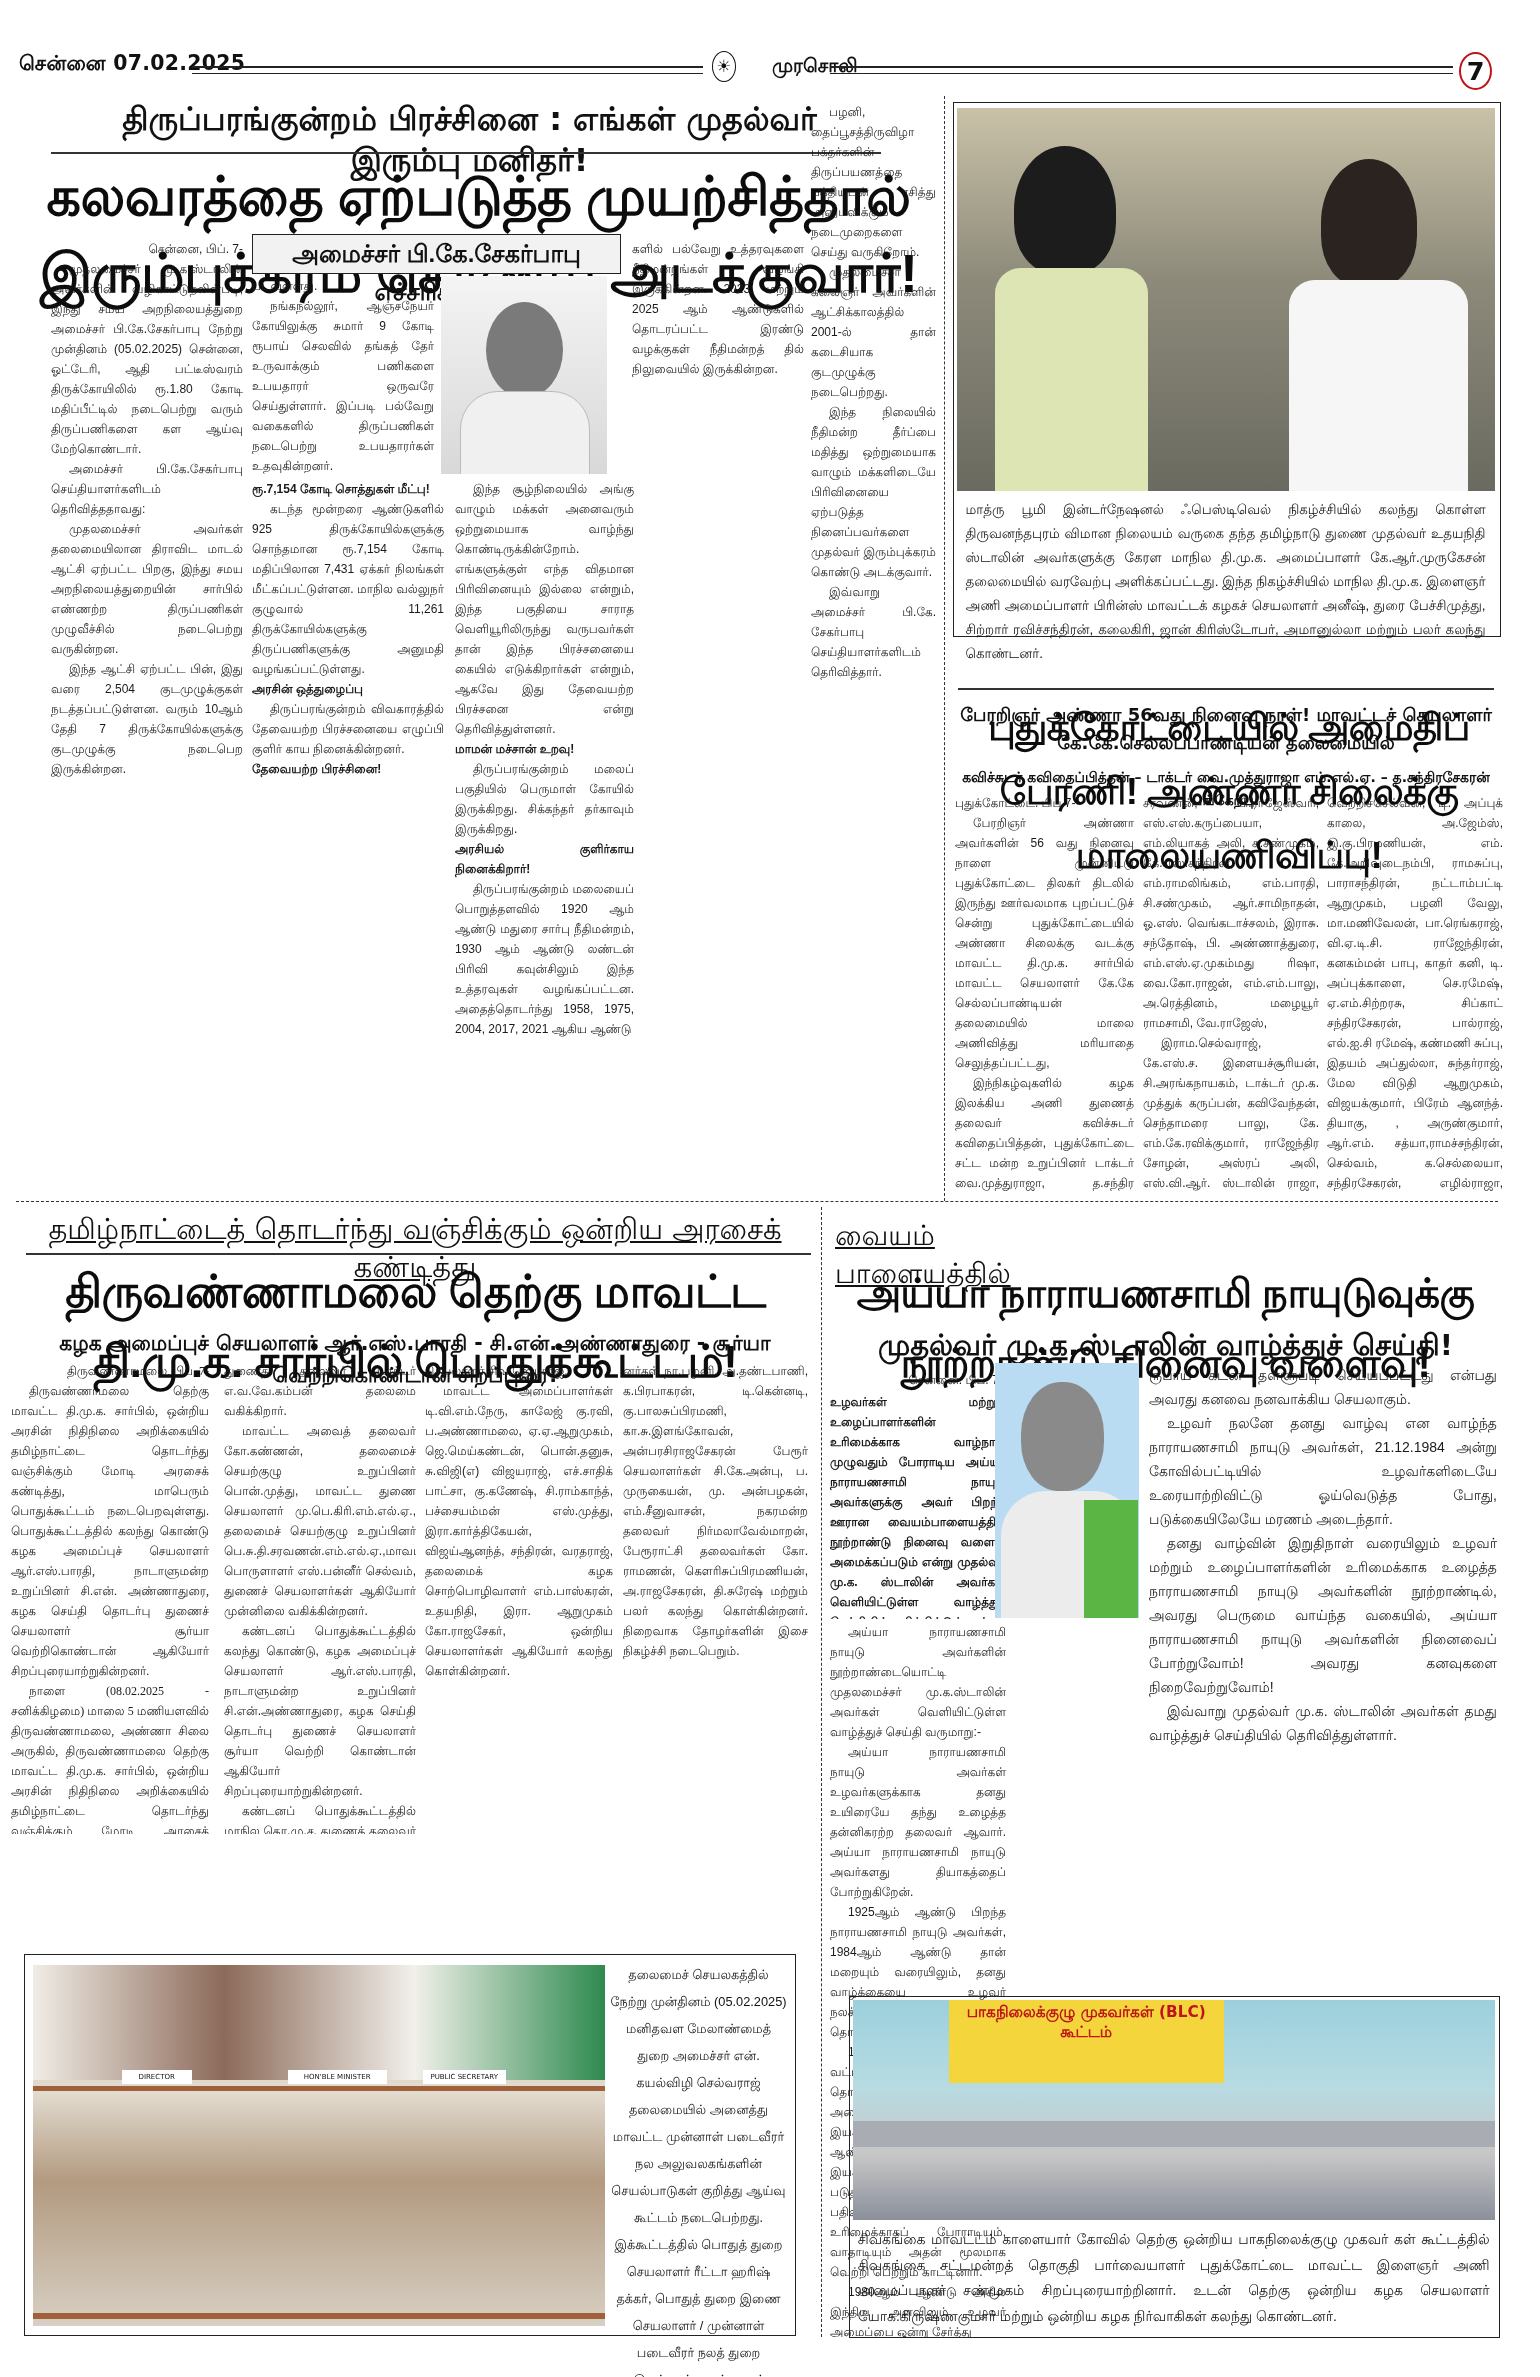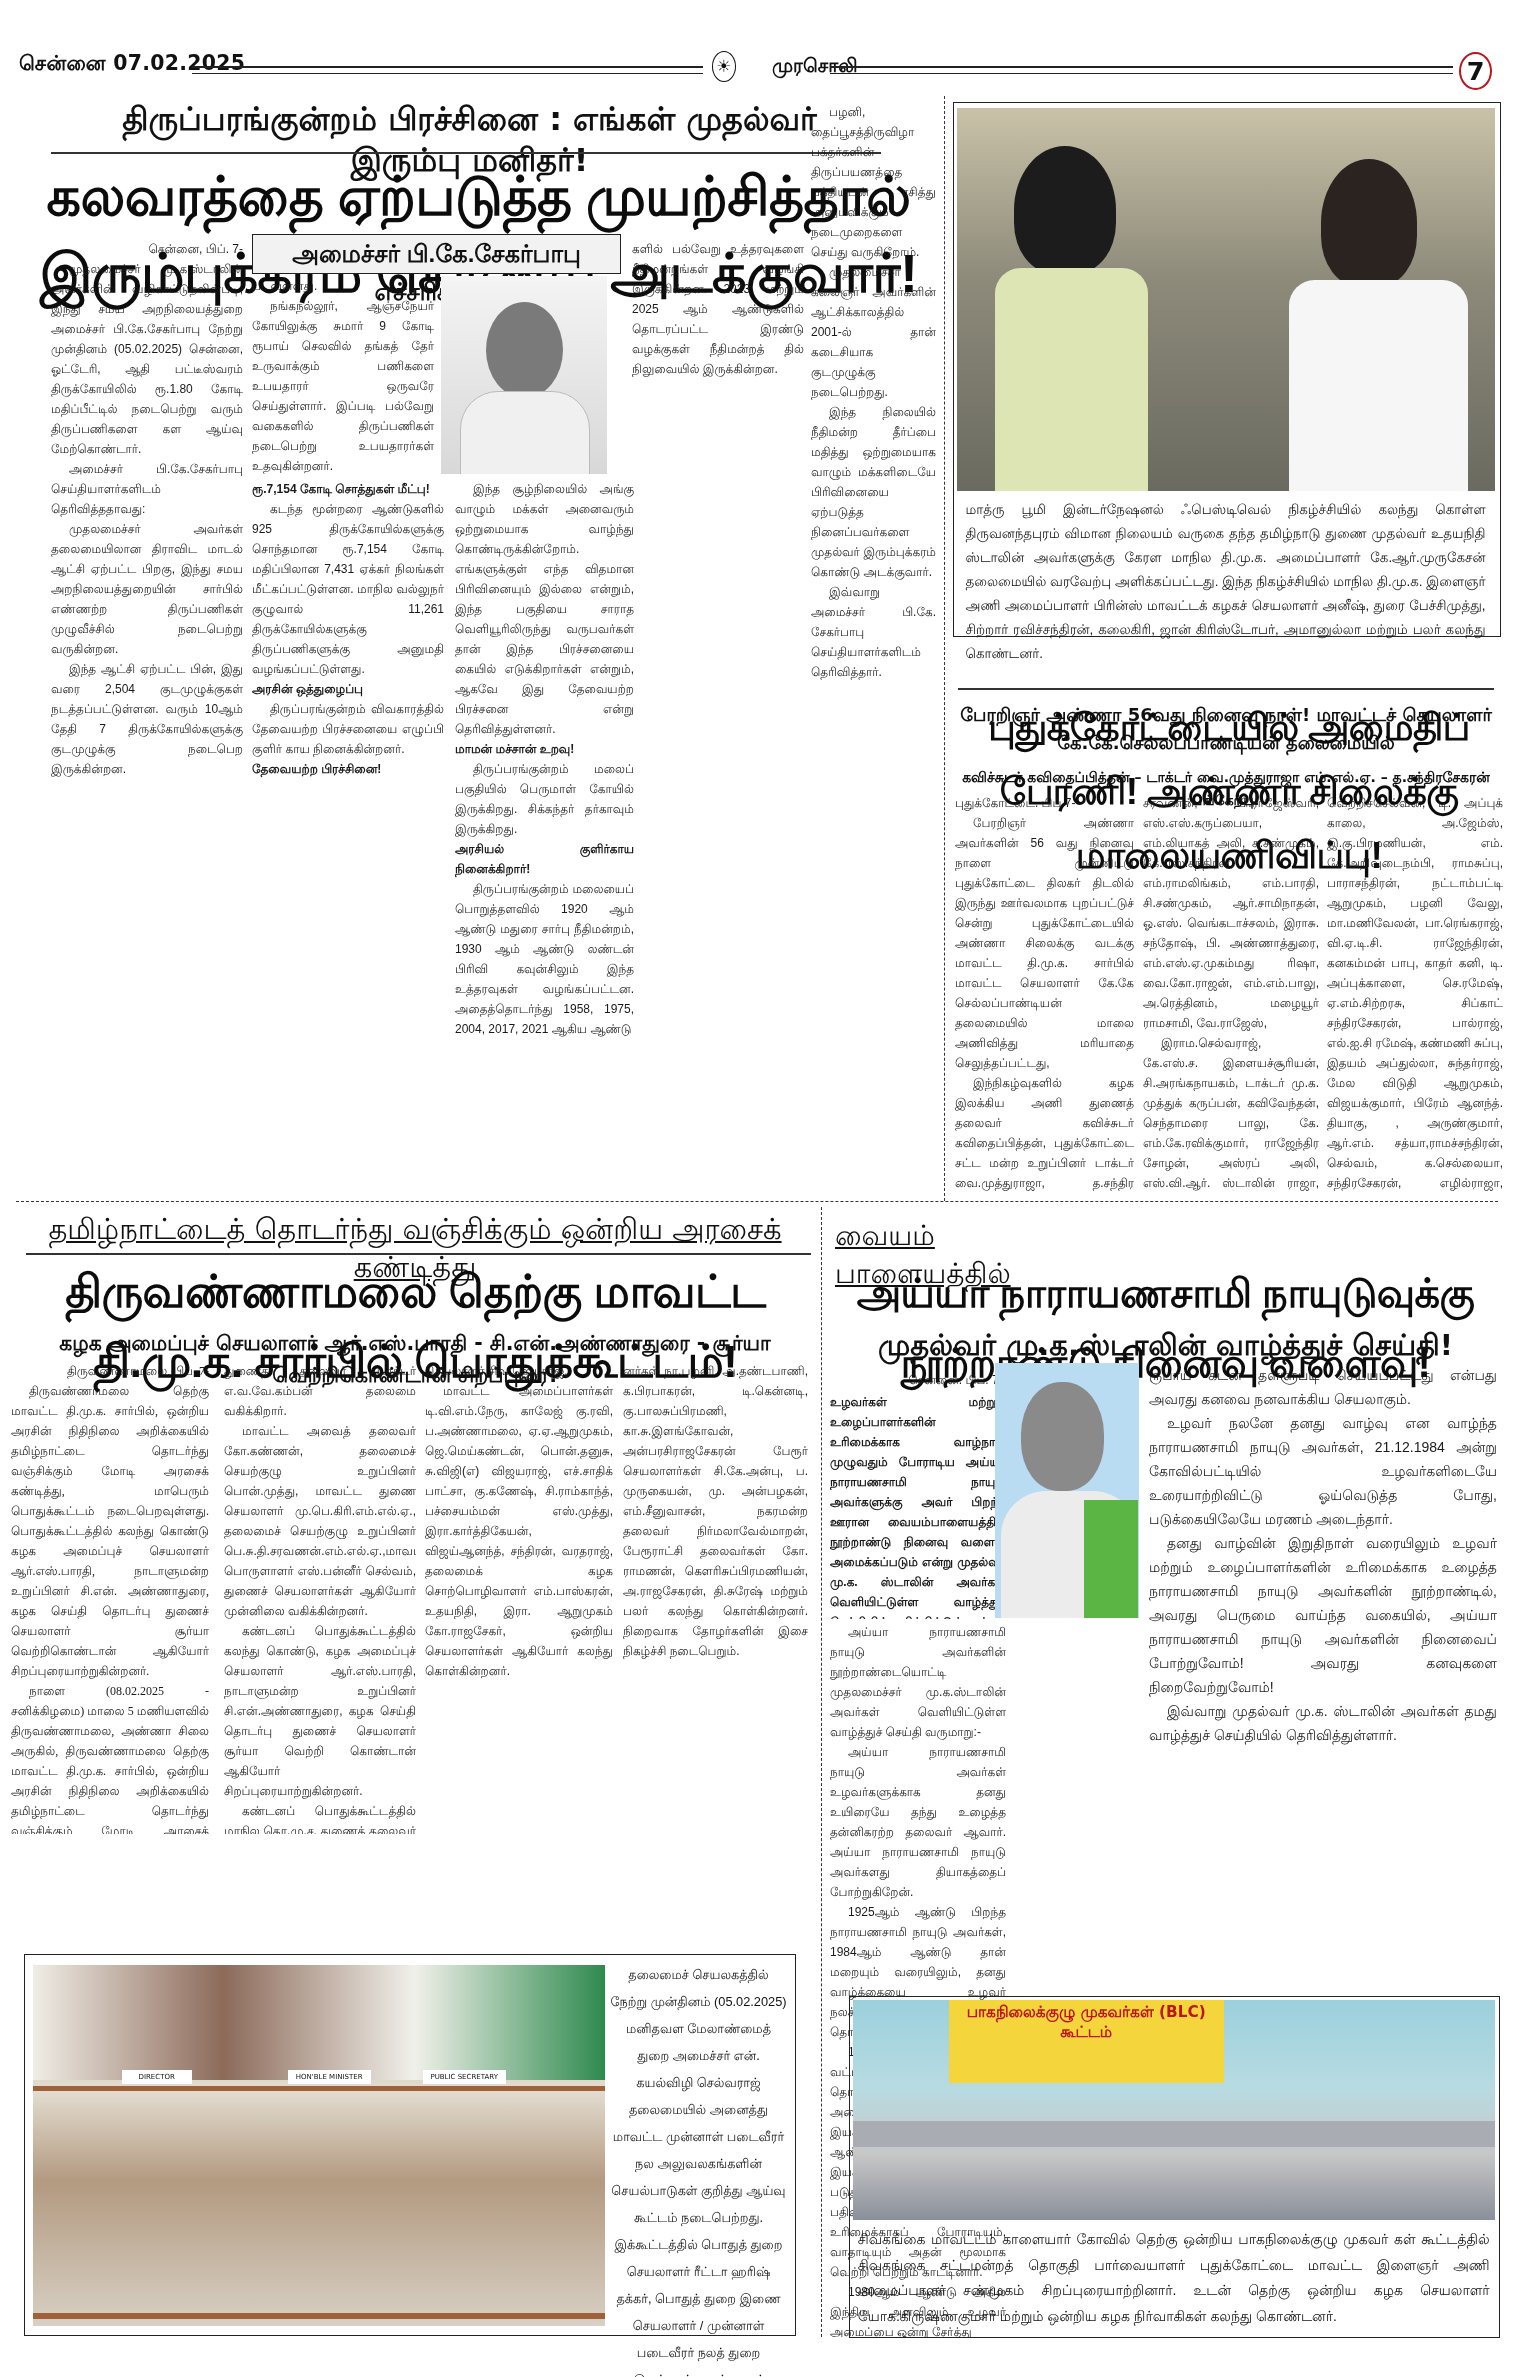--- a/index.html
+++ b/index.html
@@ -138,21 +138,21 @@
   <p>மாவட்ட அமைப்பாளர்கள் டி.வி.எம்.நேரு, காலேஜ் கு.ரவி, ப.அண்ணாமலை, ஏ.ஏ.ஆறுமுகம், ஜெ.மெய்கண்டன், பொன்.தனுசு, சு.விஜி(எ) விஜயராஜ், எச்.சாதிக் பாட்சா, கு.கணேஷ், சி.ராம்காந்த், பச்சையம்மன் எஸ்.முத்து, இரா.கார்த்திகேயன், விஜய்ஆனந்த், சந்திரன், வரதராஜ், தலைமைக் கழக சொற்பொழிவாளர் எம்.பாஸ்கரன், உதயநிதி, இரா. ஆறுமுகம் கோ.ராஜசேகர், ஒன்றிய செயலாளர்கள் ஆகியோர் கலந்து கொள்கின்றனர்.</p>
 </div>
 <div class="abs col" style="left:623px; top:1361px; width:185px; height:473px;">
   <p style="text-indent:0">னர்கள் நா.பழனி, அ.தண்டபாணி, க.பிரபாகரன், டி.கென்னடி, கு.பாலசுப்பிரமணி, கா.சு.இளங்கோவன், அன்பரசிராஜசேகரன் பேரூர் செயலாளர்கள் சி.கே.அன்பு, ப. முருகையன், மு. அன்பழகன், எம்.சீனுவாசன், நகரமன்ற தலைவர் நிர்மலாவேல்மாறன், பேரூராட்சி தலைவர்கள் கோ. ராமணன், கௌரிசுப்பிரமணியன், அ.ராஜசேகரன், தி.சுரேஷ் மற்றும் பலர் கலந்து கொள்கின்றனர். நிறைவாக தோழர்களின் இசை நிகழ்ச்சி நடைபெறும்.</p>
 </div>
 
 <div class="abs frame" style="left:24px; top:1954px; width:770px; height:380px;">
   <div class="abs photo" style="left:7.7px; top:9.6px; width:572px; height:361px; background:linear-gradient(180deg,#c8b8a0 0%,#e2dcd0 35%,#b39a80 60%,#d7d0c4 100%);">
     <div style="position:absolute; left:0; top:0; width:572px; height:115px; background:linear-gradient(90deg,#f0ede6,#8c6a5a,#f1f0ea,#2e8a4e);"></div>
     <div style="position:absolute; left:89px; top:105px; width:70px; height:14px; background:#fff; font-size:7px; text-align:center; line-height:14px;">DIRECTOR</div>
-    <div style="position:absolute; left:255px; top:105px; width:83px; height:14px; background:#fff; font-size:7px; text-align:center; line-height:14px;">HON'BLE MINISTER</div>
+    <div style="position:absolute; left:255px; top:105px; width:99px; height:14px; background:#fff; font-size:7px; text-align:center; line-height:14px;">HON'BLE MINISTER</div>
     <div style="position:absolute; left:390px; top:105px; width:83px; height:14px; background:#fff; font-size:7px; text-align:center; line-height:14px;">PUBLIC SECRETARY</div>
     <div style="position:absolute; left:0; top:121px; width:572px; height:5.1px; background:#a0603a;"></div>
     <div style="position:absolute; left:0; top:348px; width:572px; height:6.4px; background:#a0603a;"></div>
   </div>
   <div class="abs caption" style="left:584px; top:6.4px; width:179px; font-size:12.8px; line-height:27px; text-align:center;">தலைமைச் செயலகத்தில் நேற்று முன்தினம் (05.02.2025) மனிதவள மேலாண்மைத் துறை அமைச்சர் என். கயல்விழி செல்வராஜ் தலைமையில் அனைத்து மாவட்ட முன்னாள் படைவீரர் நல அலுவலகங்களின் செயல்பாடுகள் குறித்து ஆய்வு கூட்டம் நடைபெற்றது. இக்கூட்டத்தில் பொதுத் துறை செயலாளர் ரீட்டா ஹரிஷ் தக்கர், பொதுத் துறை இணை செயலாளர் / முன்னாள் படைவீரர் நலத் துறை இயக்குநர் பவன்குமார் கிரியப்பனவர், மாவட்ட முன்னாள் படைவீரர் நல அலுவலர்கள் மற்றும் அரசு உயர் அலுவலர்கள் கலந்து கொண்டனர்.</div>
 </div>
 
 <div class="abs kicker" style="left:835px; top:1217px; width:268px; font-size:28px; line-height:38px; font-weight:normal; text-align:left; text-decoration:underline;">வையம் பாளையத்தில்</div>
 <div class="abs headline" style="left:824px; top:1258px; width:683px; font-size:40px; line-height:70px;">அய்யா நாராயணசாமி நாயுடுவுக்கு நூற்றாண்டு நினைவு வளைவு!</div>
 <div class="abs kicker" style="left:830px; top:1325px; width:671px; font-size:29px; line-height:41px; font-weight:bold;">முதல்வர் மு.க.ஸ்டாலின் வாழ்த்துச் செய்தி!</div>

